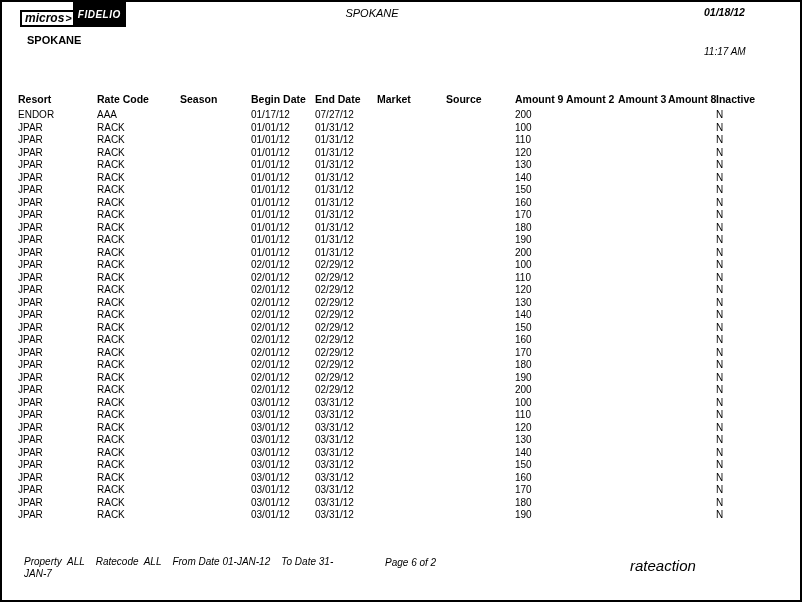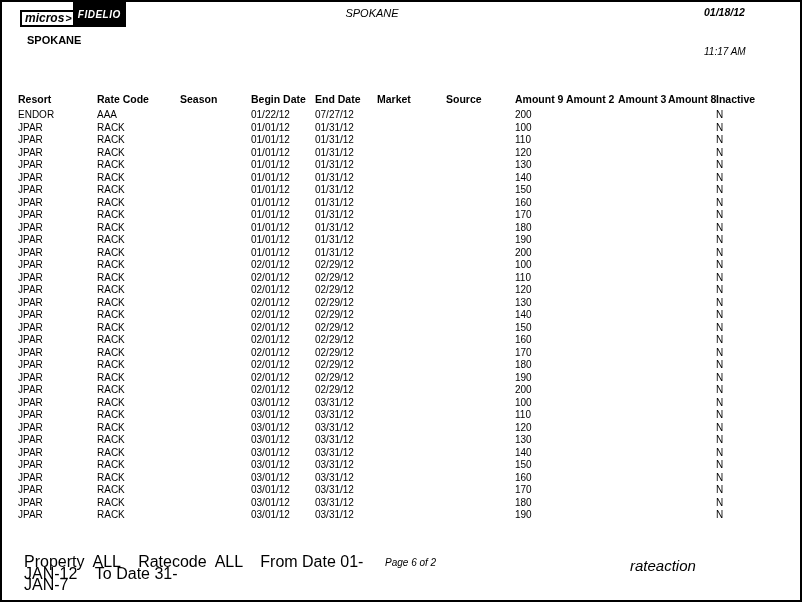--- a/index.html
+++ b/index.html
@@ -51,21 +51,21 @@
   col:nth-child(1){width:79px}  col:nth-child(2){width:83px}
   col:nth-child(3){width:71px}  col:nth-child(4){width:64px}
   col:nth-child(5){width:62px}  col:nth-child(6){width:69px}
   col:nth-child(7){width:69px}  col:nth-child(8){width:51px}
   col:nth-child(9){width:52px}  col:nth-child(10){width:50px}
   col:nth-child(11){width:48px} col:nth-child(12){width:auto}
 
   
   .footer-filters {
     position:absolute; left:22px; top:554px; width:360px;
-    font-size:16px; line-height:11.5px; white-space:pre-wrap;
+    font-size:10px; font-style:italic; line-height:11.5px; white-space:pre-wrap;
   }
   .footer-page { position:absolute; left:383px; top:555px; font-size:10px; font-style:italic; }
   .footer-report-name { position:absolute; left:628px; top:555px; font-size:15px; font-style:italic;text-align:right; }
 </style>
 </head>
 <body>
 
 <div class="page">
 
   <div class="logo">
@@ -112,21 +112,21 @@
           <th>Amount 3</th>
           <th>Amount 8</th>
           <th>Inactive</th>
         </tr>
     </thead>
     <tbody>
         <tr>
           <td>ENDOR</td>
           <td>AAA</td>
           <td></td>
-          <td>01/22/12</td>
+          <td>01/17/12</td>
           <td>07/27/12</td>
           <td></td>
           <td></td>
           <td>200</td>
           <td></td>
           <td></td>
           <td></td>
           <td>N</td>
         </tr>
         <tr>

